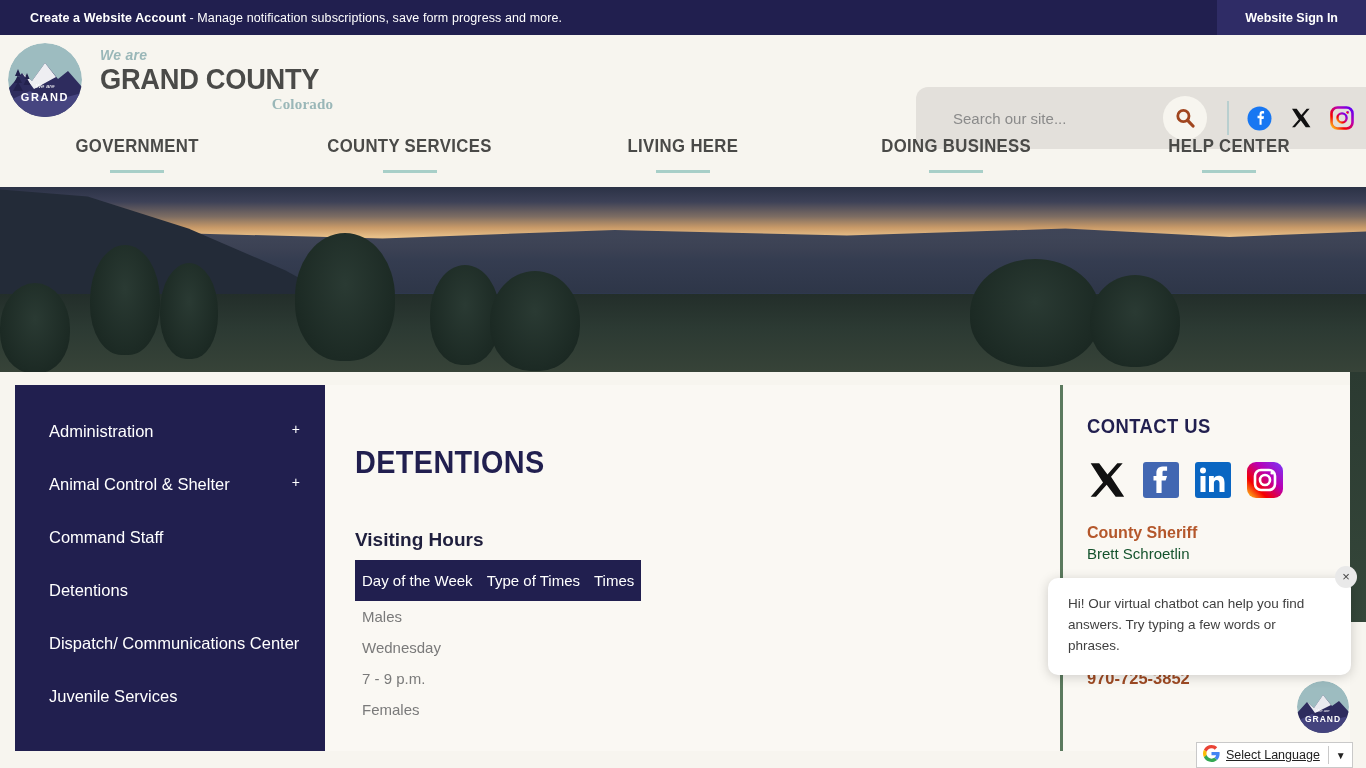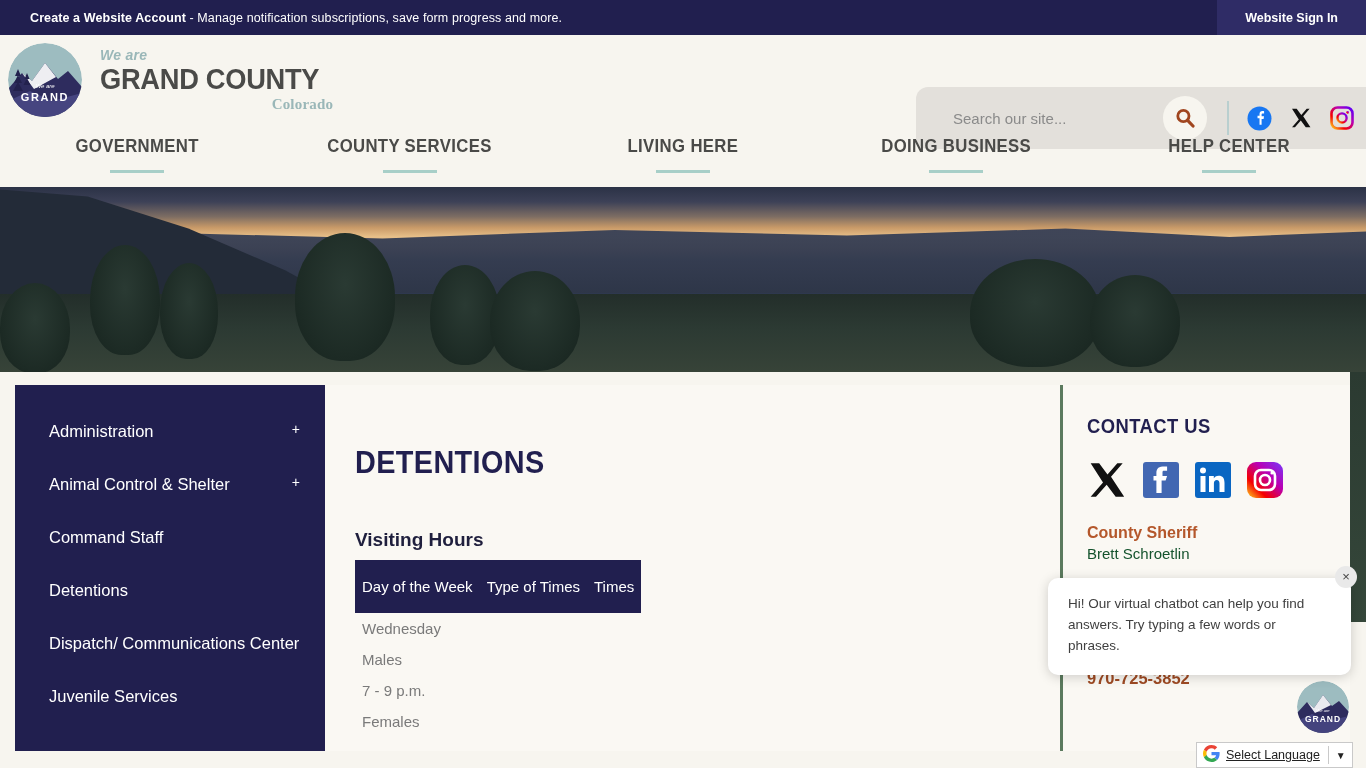--- a/index.html
+++ b/index.html
@@ -233,21 +233,21 @@
     font-size: 19px;
     font-weight: 700;
     color: #1f1f3d;
   }
   .vh-table { margin-top: 9px; }
   .vh-head {
     display: inline-flex;
     background: #211f4f;
     color: #ffffff;
     font-size: 15px;
-    padding: 18px 0;
+    padding: 12px 0;
   }
   .vh-head div { padding: 0 7px; white-space: nowrap; }
   .vh-cell {
     font-size: 15px;
     color: #7a7a7a;
     padding: 7px 7px 7px 7px;
   }
 
   
   .contact {
@@ -469,22 +469,22 @@
       <h1 class="page-title">DETENTIONS</h1>
 
       <h2 class="section-h">Visiting Hours</h2>
 
       <div class="vh-table">
         <div class="vh-head">
           <div>Day of the Week</div>
           <div>Type of Times</div>
           <div>Times</div>
         </div>
+        <div class="vh-cell">Males</div>
         <div class="vh-cell">Wednesday</div>
-        <div class="vh-cell">Males</div>
         <div class="vh-cell">7 - 9 p.m.</div>
         <div class="vh-cell">Females</div>
       </div>
     </div>
 
     <div class="contact">
       <div class="contact-title">CONTACT US</div>
 
       <div class="contact-socials">
         <span>

